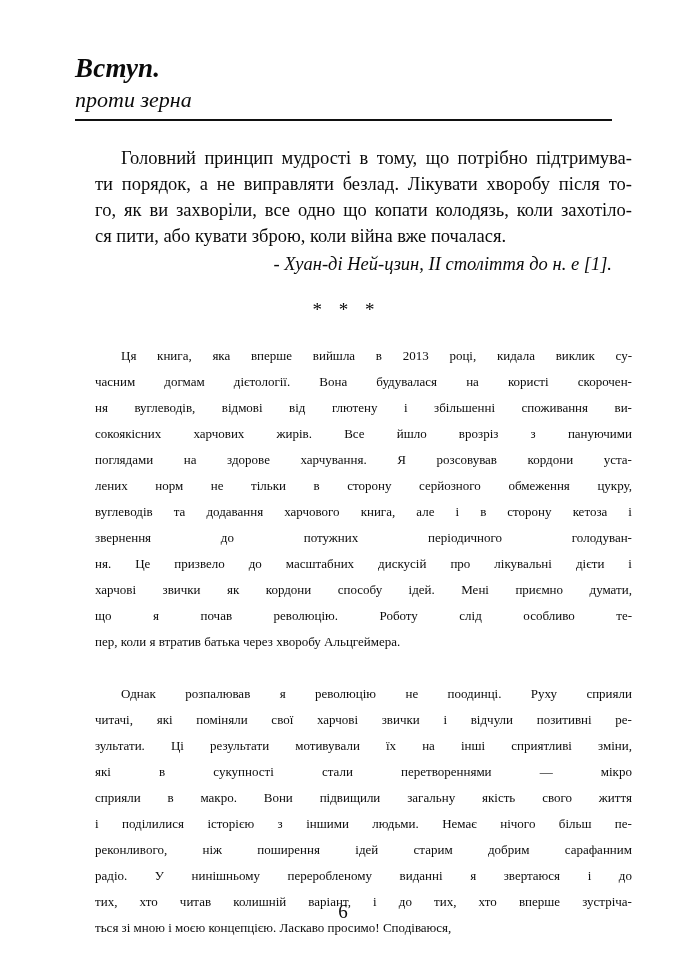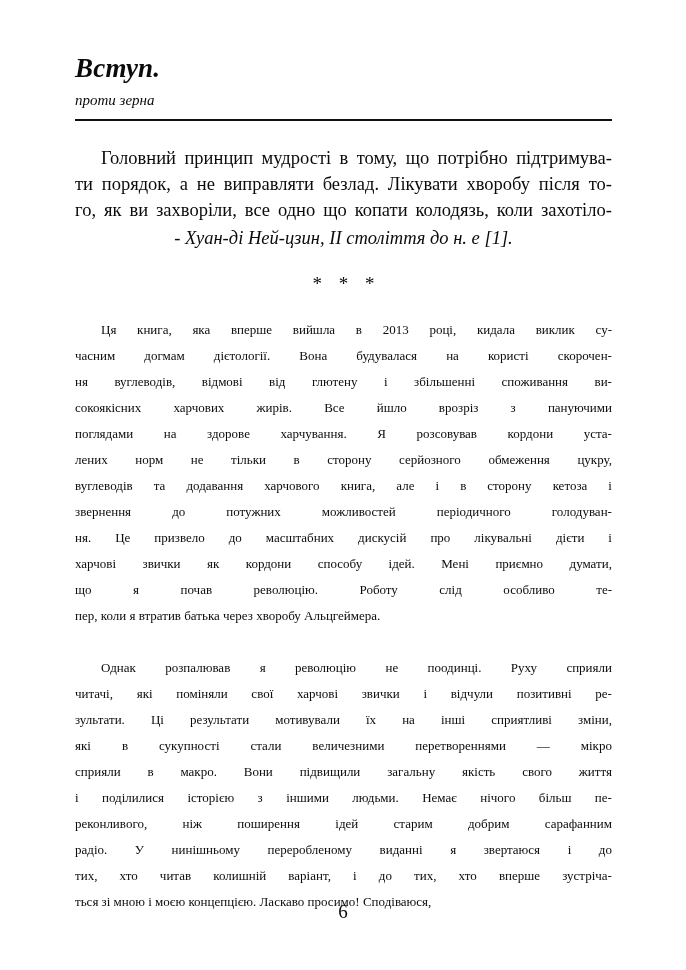--- a/index.html
+++ b/index.html
@@ -38,21 +38,21 @@
   }
   .chapter-title {
     font-size: 27px;
     font-weight: bold;
     font-style: italic;
     line-height: 32px;
     letter-spacing: 0.2px;
     margin: 0;
   }
   .chapter-subtitle {
-    font-size: 15px;
+    font-size: 22px;
     font-weight: normal;
     font-style: italic;
     line-height: 28px;
     margin: 2px 0 0 0;
   }
   .head-rule {
     height: 0;
     border: 0;
     border-top: 2.2px solid #111111;
     margin: 5px 0 0 0;
@@ -60,21 +60,21 @@
   }
 
   
   .epigraph {
     margin: 24px 0 0 0;
     font-size: 18.5px;
     line-height: 26px;
   }
   .epigraph-source {
     display: block;
-    text-align: center;
+    text-align: right;
     font-style: italic;
     font-size: 18.5px;
     line-height: 26px;
     margin-top: 2px;
   }
 
   
   .asterism {
     display: block;
     text-align: center;
@@ -91,20 +91,21 @@
     font-size: 13px;
     line-height: 26px;
   }
   .para { margin: 0; }
   .para + .para { margin-top: 26px; }
   .tline {
     display: flex;
     justify-content: space-between;
     white-space: nowrap;
     width: 537px;
+    margin-left: 20px;
   }
   .tline.last {
     display: block;
     white-space: nowrap;
   }
   .tline > span { display: inline-block; }
   .tline .lead { padding-left: 26px; }
 
   
   .folio {
@@ -159,20 +160,21 @@
             <span>ви</span>
             <span>захворіли,</span>
             <span>все</span>
             <span>одно</span>
             <span>що</span>
             <span>копати</span>
             <span>колодязь,</span>
             <span>коли</span>
             <span>захотіло-</span>
           </div>
+          <div class="tline last">ся пити, або кувати зброю, коли війна вже почалася.</div>
         </div>
       <div class="epigraph-source">- Хуан-ді Ней-цзин, II століття до н. е [1].</div>
     </div>
 
     <div class="asterism">* * *</div>
 
     <div class="body-block" id="body-block">
         <div class="para">
           <div class="tline">
             <span class="lead">Ця</span>
@@ -249,21 +251,20 @@
             <span>і</span>
             <span>в</span>
             <span>сторону</span>
             <span>кетоза</span>
             <span>і</span>
           </div>
           <div class="tline">
             <span>звернення</span>
             <span>до</span>
             <span>потужних</span>
-            <span>можливостей</span>
             <span>періодичного</span>
             <span>голодуван-</span>
           </div>
           <div class="tline">
             <span>ня.</span>
             <span>Це</span>
             <span>призвело</span>
             <span>до</span>
             <span>масштабних</span>
             <span>дискусій</span>
@@ -327,21 +328,20 @@
             <span>на</span>
             <span>інші</span>
             <span>сприятливі</span>
             <span>зміни,</span>
           </div>
           <div class="tline">
             <span>які</span>
             <span>в</span>
             <span>сукупності</span>
             <span>стали</span>
-            <span>величезними</span>
             <span>перетвореннями</span>
             <span>—</span>
             <span>мікро</span>
           </div>
           <div class="tline">
             <span>сприяли</span>
             <span>в</span>
             <span>макро.</span>
             <span>Вони</span>
             <span>підвищили</span>

